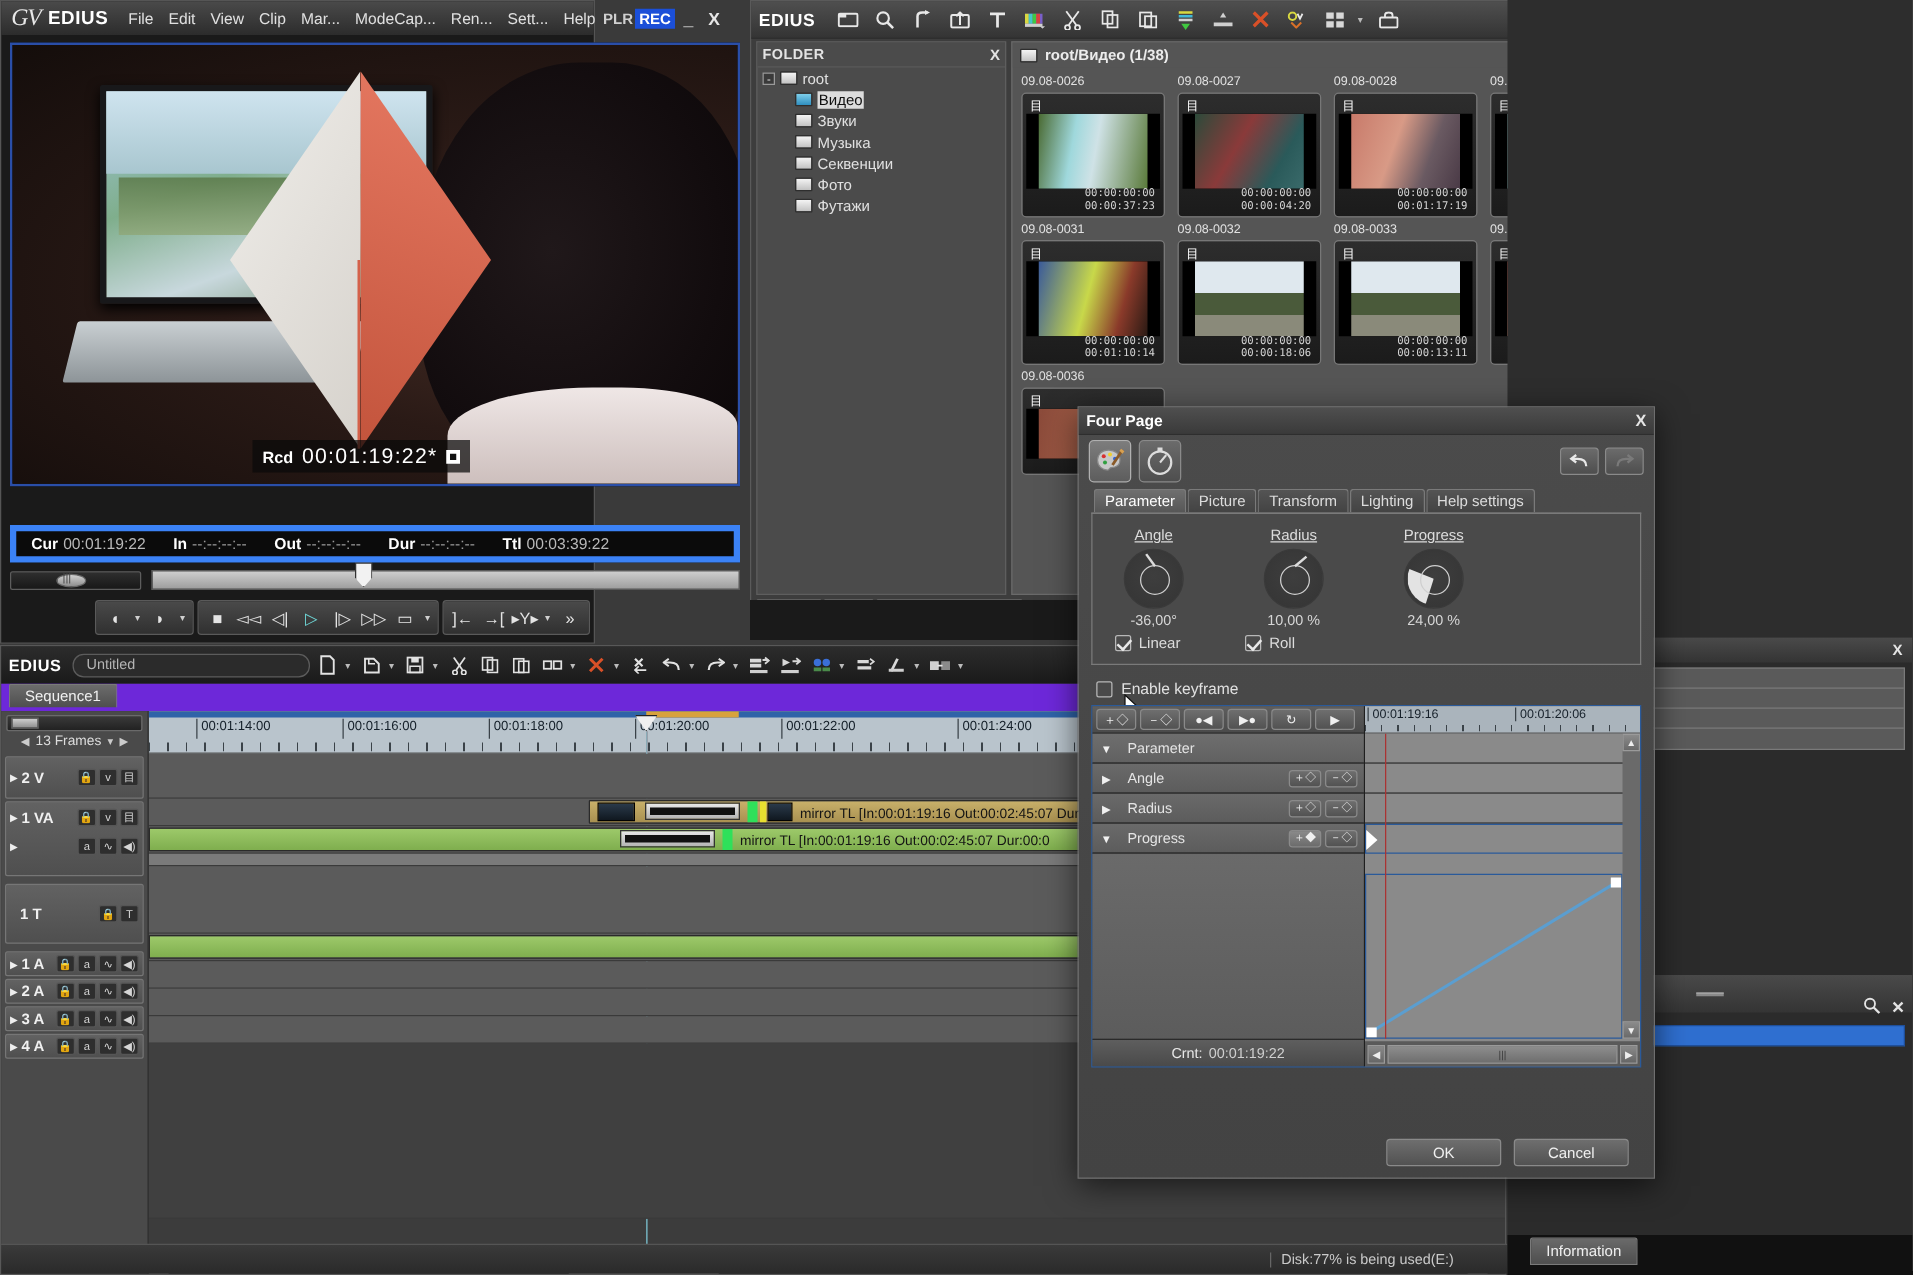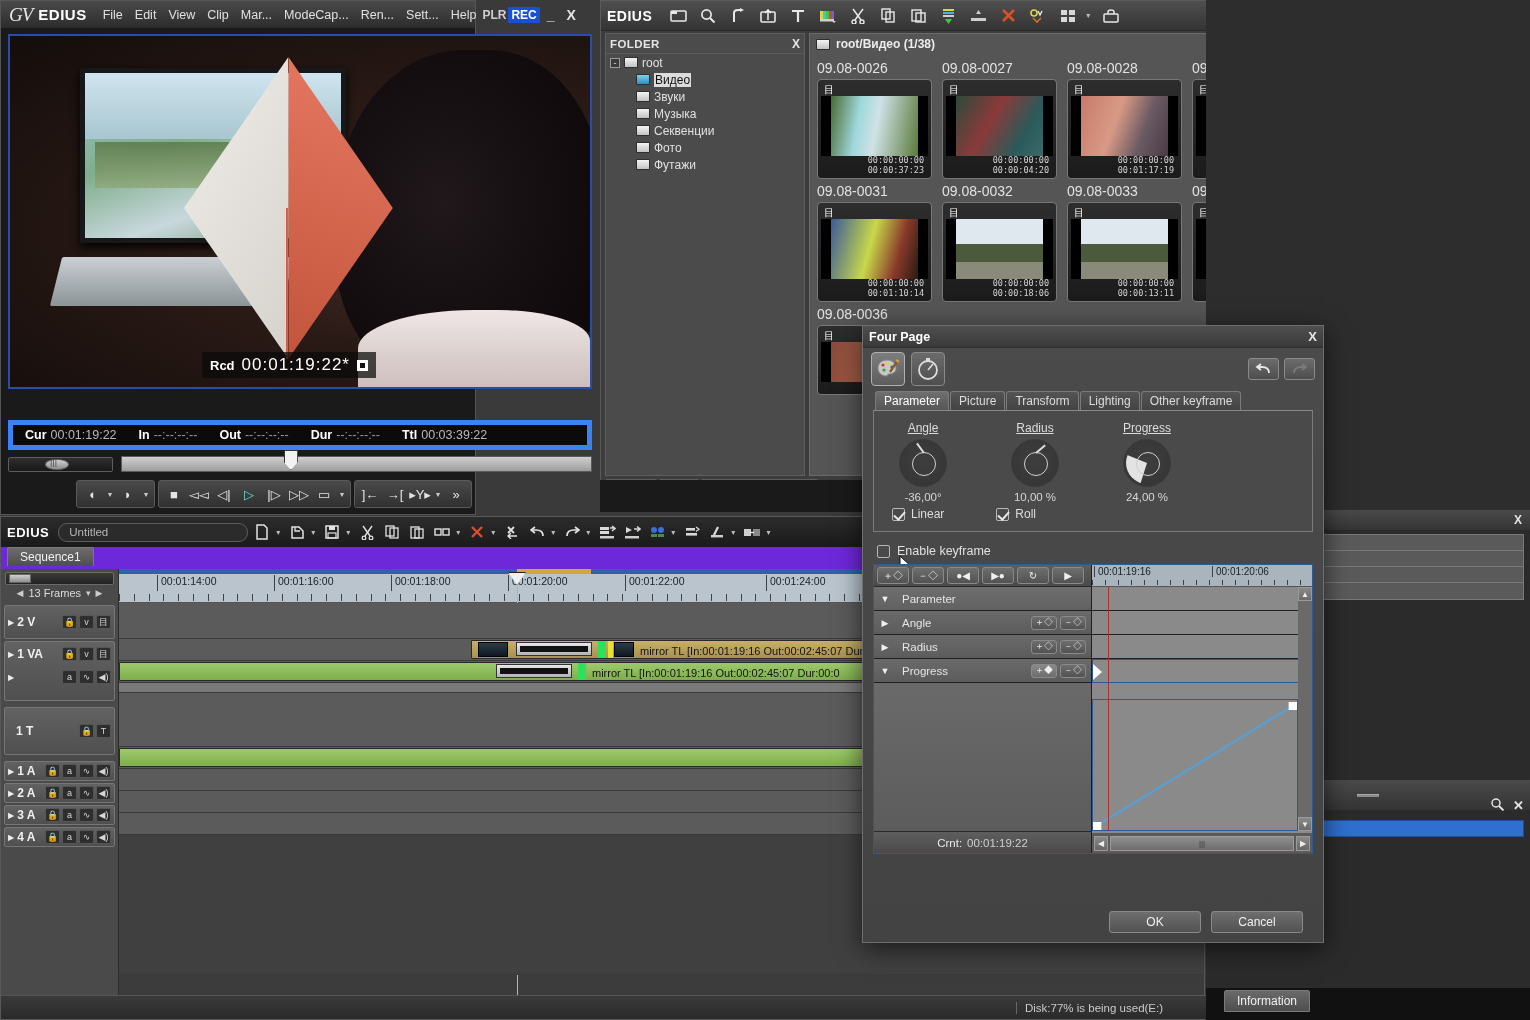--- a/index.html
+++ b/index.html
@@ -102,21 +102,21 @@
   .tree-row .nm.sel{background:#dcdcdc;color:#111;padding:0 1px;}
 
   #effectbin-tabs{position:absolute;left:4px;top:478px;display:flex;gap:2px;align-items:flex-end;}
   .ebtab{background:linear-gradient(#4a4a4a,#333);border:1px solid #5e5e5e;border-bottom:none;padding:3px 10px;font-size:12px;color:#cfcfcf;cursor:pointer;border-radius:2px 2px 0 0;}
   .ebtab.active{background:linear-gradient(#6e6e6e,#565656);color:#fff;}
 
   #clip-pane{position:absolute;left:208px;top:32px;width:718px;height:443px;background:#555;border:1px solid #6a6a6a;overflow:hidden;}
   #clip-path{height:20px;background:#555;display:flex;align-items:center;gap:6px;padding:0 6px;font-weight:bold;font-size:12px;color:#ececec;}
   #thumb-grid{display:flex;flex-wrap:wrap;gap:0;padding:6px 2px;}
   .thumb-cell{width:115px;margin:0 5px 4px 5px;}
-  .thumb-name{font-size:14px;color:#e2e2e2;margin-bottom:3px;white-space:nowrap;}
+  .thumb-name{font-size:10px;color:#e2e2e2;margin-bottom:3px;white-space:nowrap;}
   .thumb-box{width:115px;height:100px;background:linear-gradient(#2d2d2d,#1b1b1b);border:1px solid #777;border-radius:4px;padding:3px;cursor:pointer;}
   .thumb-top{height:13px;display:flex;align-items:center;padding-left:3px;}
   .filmico{color:#fff;font-size:10px;font-family:"DejaVu Sans Mono",monospace;}
   .thumb-img{height:60px;background:#000;display:flex;align-items:center;justify-content:center;overflow:hidden;}
   .thumb-img > div{width:82%;height:100%;}
   .thumb-tc{font-size:8.5px;color:#d4d4d4;text-align:right;padding-right:4px;line-height:1.15;font-family:"DejaVu Sans Mono",monospace;}
   .vscroll{position:absolute;right:0;top:20px;width:14px;bottom:0;background:#4a4a4a;border-left:1px solid #666;}
   .vscroll .up,.vscroll .dn{height:14px;background:linear-gradient(#6a6a6a,#4a4a4a);border:1px solid #7a7a7a;display:flex;align-items:center;justify-content:center;font-size:8px;color:#ddd;cursor:pointer;}
   .vscroll .dn{position:absolute;bottom:0;left:0;right:0;}
   .vscroll .thumbbar{position:absolute;top:16px;left:1px;right:1px;height:60px;background:linear-gradient(#8a8a8a,#6a6a6a);border:1px solid #9a9a9a;}
@@ -1044,21 +1044,21 @@
           </svg>
         </div>
     </div>
   </div>
 
   <div id="fp-tabs">
     <div class="fptab active">Parameter</div>
     <div class="fptab">Picture</div>
     <div class="fptab">Transform</div>
     <div class="fptab">Lighting</div>
-    <div class="fptab">Other keyframe</div>
+    <div class="fptab">Help settings</div>
   </div>
 
   <div id="fp-panel">
     <div class="knobs">
       <div class="knobcol">
         <div class="knob-lbl">Angle</div>
         <div class="knob">
             <div class="ring"></div>
             <div class="ptr" style="transform:rotate(-36deg)"></div>
           </div>

